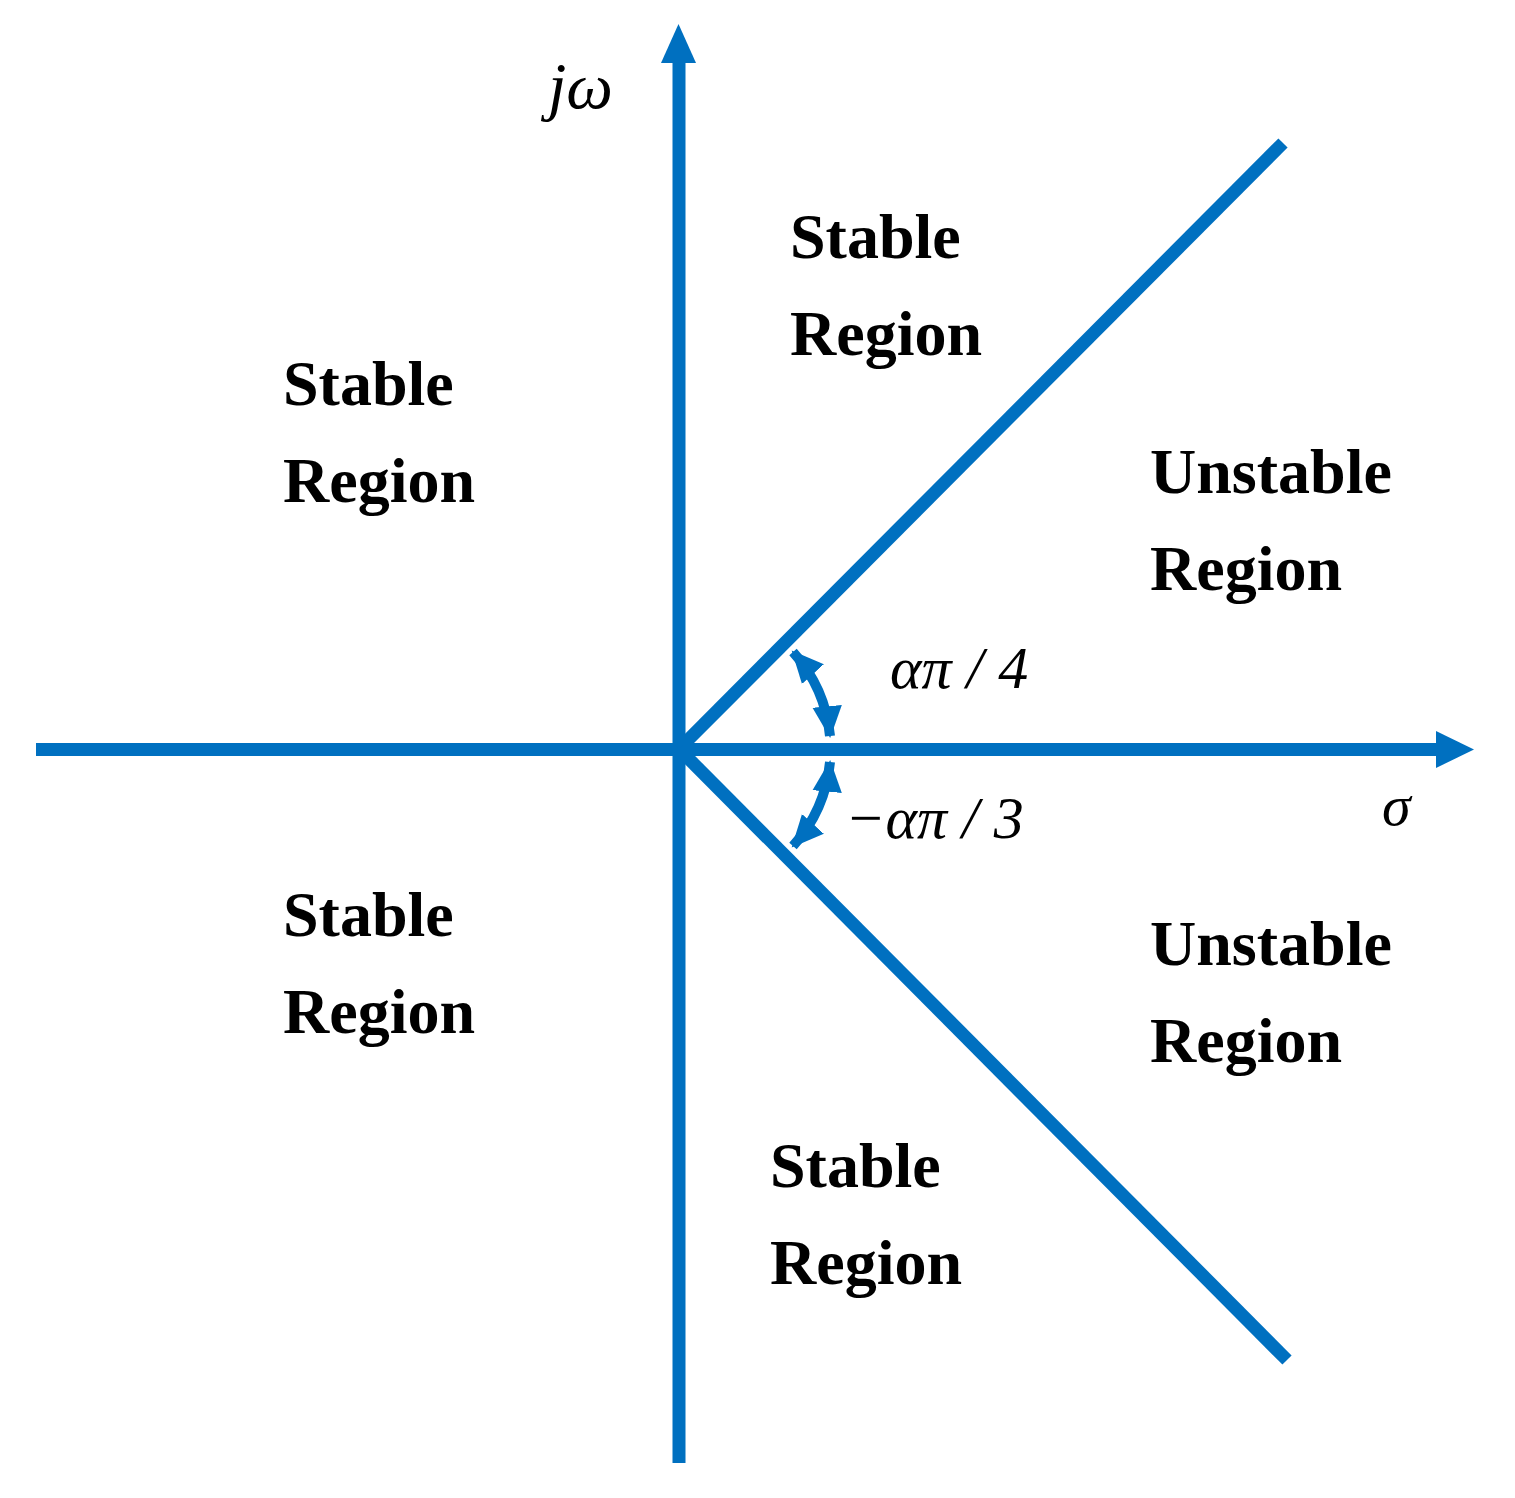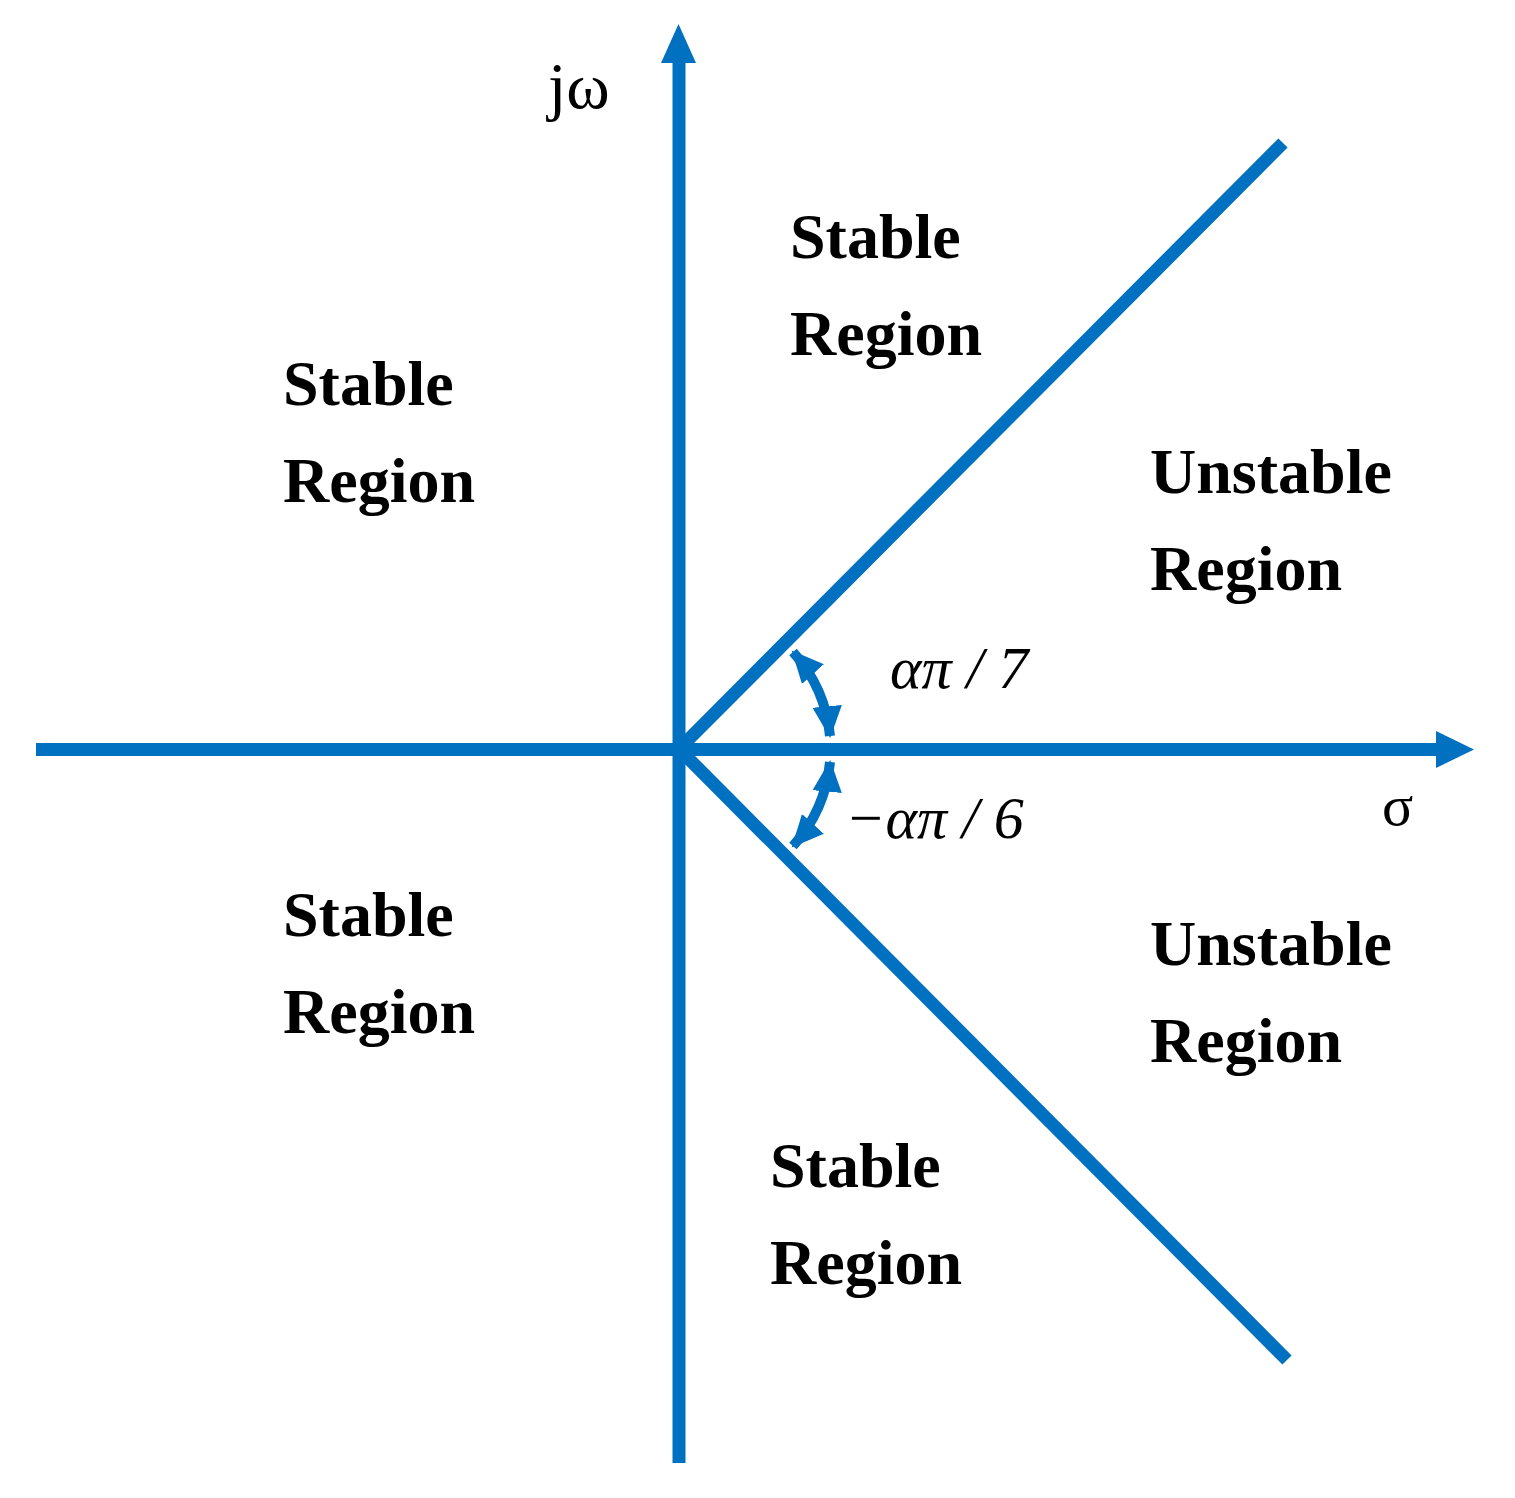--- a/index.html
+++ b/index.html
@@ -15,21 +15,21 @@
   .canvas svg { position: absolute; left: 0; top: 0; }
   .accent-stroke { stroke: var(--accent); fill: none; }
   .accent-fill { fill: var(--accent); stroke: none; }
   #arrowhead path { fill: var(--accent); }
   .label { position: absolute; color: var(--ink); white-space: nowrap; }
   .region {
     font-size: 64px;
     line-height: 97px;
     font-weight: bold;
   }
-  .axis-label { }
+  .axis-label { font-style: italic; }
   .math { font-style: italic; font-size: 60px; }
   #label-jw { left: 548px; top: 48px; font-size: 66px; }
   #label-sigma { left: 1382px; top: 772px; font-size: 58px; }
   #label-angle-upper { left: 890px; top: 634px; }
   #label-angle-lower { left: 845px; top: 784px; }
   #region-upper-left   { left: 283px;  top: 335px; }
   #region-upper-center { left: 790px;  top: 188px; }
   #region-upper-right  { left: 1150px; top: 423px; }
   #region-lower-left   { left: 283px;  top: 866px; }
   #region-lower-right  { left: 1150px; top: 895px; }
@@ -56,22 +56,22 @@
     <line x1="679" y1="749" x2="1283" y2="143" stroke-width="13" class="accent-stroke"></line>
     <line x1="679" y1="749" x2="1287" y2="1360" stroke-width="13" class="accent-stroke"></line>
 
     <path d="M 793 652 A 146 146 0 0 1 830 736" stroke-width="10" class="accent-stroke" marker-start="url(#arrowhead)" marker-end="url(#arrowhead)"></path>
     <path d="M 830 762 A 146 146 0 0 1 793 846" stroke-width="10" class="accent-stroke" marker-start="url(#arrowhead)" marker-end="url(#arrowhead)"></path>
   </svg>
 
   <div class="label axis-label" id="label-jw">jω</div>
   <div class="label axis-label" id="label-sigma">σ</div>
 
-  <div class="label math" id="label-angle-upper">απ / 7</div>
-  <div class="label math" id="label-angle-lower">−απ / 6</div>
+  <div class="label math" id="label-angle-upper">απ / 4</div>
+  <div class="label math" id="label-angle-lower">−απ / 3</div>
 
   <div class="label region" id="region-upper-left">
     <div>Stable</div>
     <div>Region</div>
   </div>
 
   <div class="label region" id="region-upper-center">
     <div>Stable</div>
     <div>Region</div>
   </div>

